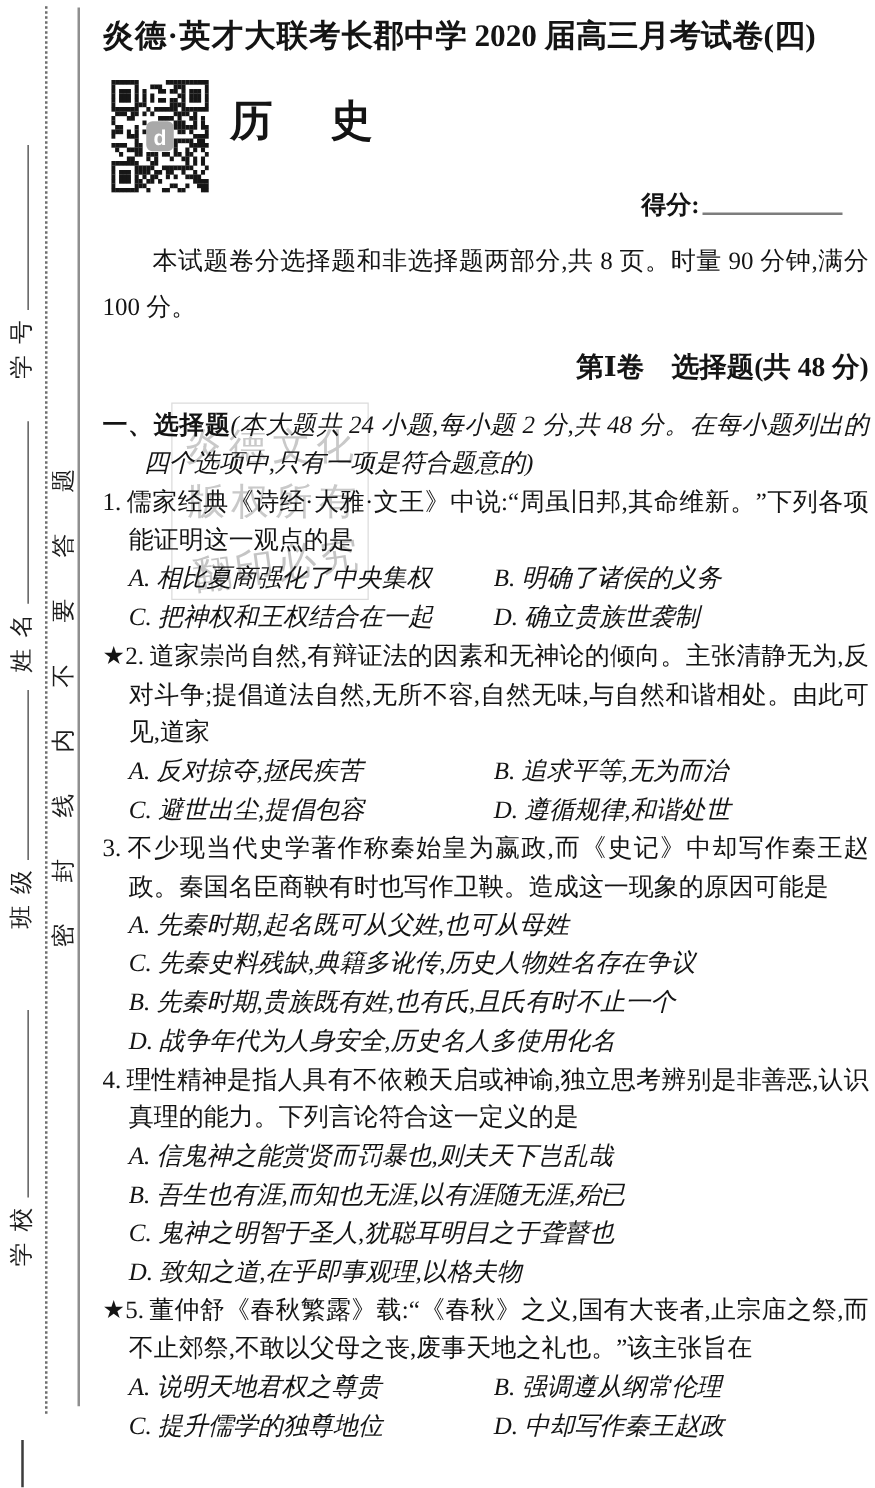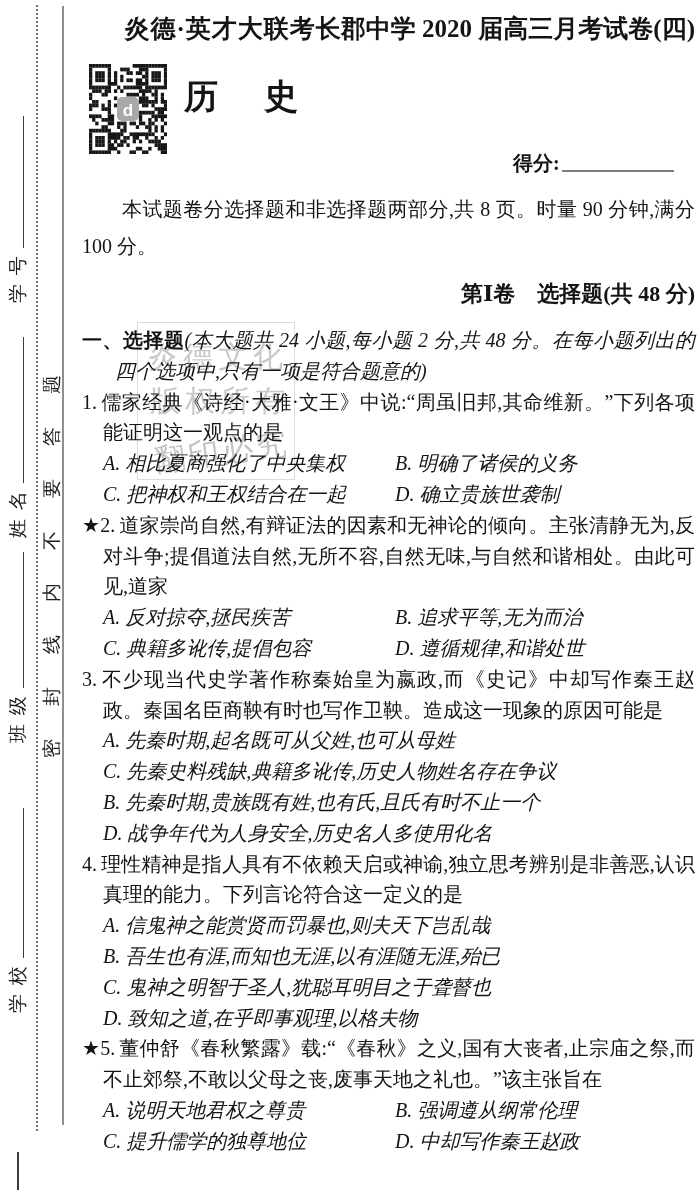--- a/index.html
+++ b/index.html
@@ -23,21 +23,21 @@
   .f2{top:538px;} .f2 .blank{width:146px;}
   .f3{top:743px;} .f3 .blank{width:136px;}
   .f4{top:1013px;} .f4 .blank{width:150px;}
   .extra-underline{left:17px;top:1152px;width:1.5px;height:38px;background:#3c3c3c;}
   .seal-text{
     left:41px;top:758px;transform:rotate(-90deg);transform-origin:0 0;
     white-space:nowrap;font-size:19px;line-height:22px;letter-spacing:33px;color:#1c1c1c;width:440px;
   }
 
   
-  .main-title{left:82px;top:12px;width:613px;text-align:right;font-size:25px;font-weight:bold;white-space:nowrap;z-index:2;}
+  .main-title{left:82px;top:12px;width:613px;text-align:left;font-size:25px;font-weight:bold;white-space:nowrap;z-index:2;}
   .main-title .brand{letter-spacing:1px;}
   .qr-box{left:89px;top:64px;width:78px;height:90px;z-index:2;}
   .subject-title{left:184px;top:74px;width:300px;text-align:left;font-size:34px;font-weight:bold;letter-spacing:6px;z-index:2;}
   .score-row{left:513px;top:150px;font-size:20px;font-weight:bold;z-index:2;}
   .score-line{display:inline-block;width:112px;border-bottom:2px solid #7d7d7d;height:16px;vertical-align:-2px;margin-left:2px;}
 
   .intro{left:82px;top:191px;width:613px;font-size:20px;line-height:37px;text-indent:2em;text-align:justify;z-index:2;}
   .section1{left:82px;top:279px;width:613px;text-align:right;font-size:22px;font-weight:bold;z-index:2;}
 
   
@@ -404,21 +404,21 @@
 <div class="abs content">
 
   <p class="hdr"><span class="b">一、选择题</span><span class="kai">(本大题共 24 小题,每小题 2 分,共 48 分。在每小题列出的四个选项中,只有一项是符合题意的)</span></p>
 
   <p class="q"><span class="qnum">1.</span><span>儒家经典《诗经·大雅·文王》中说:“周虽旧邦,其命维新。”下列各项能证明这一观点的是</span></p>
   <p class="optrow"><span class="cell1"><span class="olabel">A.</span><span>相比夏商强化了中央集权</span></span><span><span class="olabel">B.</span><span>明确了诸侯的义务</span></span></p>
   <p class="optrow"><span class="cell1"><span class="olabel">C.</span><span>把神权和王权结合在一起</span></span><span><span class="olabel">D.</span><span>确立贵族世袭制</span></span></p>
 
   <p class="q"><span>★</span><span class="qnum">2.</span><span>道家崇尚自然,有辩证法的因素和无神论的倾向。主张清静无为,反对斗争;提倡道法自然,无所不容,自然无味,与自然和谐相处。由此可见,道家</span></p>
   <p class="optrow"><span class="cell1"><span class="olabel">A.</span><span>反对掠夺,拯民疾苦</span></span><span><span class="olabel">B.</span><span>追求平等,无为而治</span></span></p>
-  <p class="optrow"><span class="cell1"><span class="olabel">C.</span><span>典籍多讹传,提倡包容</span></span><span><span class="olabel">D.</span><span>遵循规律,和谐处世</span></span></p>
+  <p class="optrow"><span class="cell1"><span class="olabel">C.</span><span>避世出尘,提倡包容</span></span><span><span class="olabel">D.</span><span>遵循规律,和谐处世</span></span></p>
 
   <p class="q"><span class="qnum">3.</span><span>不少现当代史学著作称秦始皇为嬴政,而《史记》中却写作秦王赵政。秦国名臣商鞅有时也写作卫鞅。造成这一现象的原因可能是</span></p>
   <p class="optrow"><span class="olabel">A.</span><span>先秦时期,起名既可从父姓,也可从母姓</span></p>
   <p class="optrow"><span class="olabel">C.</span><span>先秦史料残缺,典籍多讹传,历史人物姓名存在争议</span></p>
   <p class="optrow"><span class="olabel">B.</span><span>先秦时期,贵族既有姓,也有氏,且氏有时不止一个</span></p>
   <p class="optrow"><span class="olabel">D.</span><span>战争年代为人身安全,历史名人多使用化名</span></p>
 
   <p class="q"><span class="qnum">4.</span><span>理性精神是指人具有不依赖天启或神谕,独立思考辨别是非善恶,认识真理的能力。下列言论符合这一定义的是</span></p>
   <p class="optrow"><span class="olabel">A.</span><span>信鬼神之能赏贤而罚暴也,则夫天下岂乱哉</span></p>
   <p class="optrow"><span class="olabel">B.</span><span>吾生也有涯,而知也无涯,以有涯随无涯,殆已</span></p>

